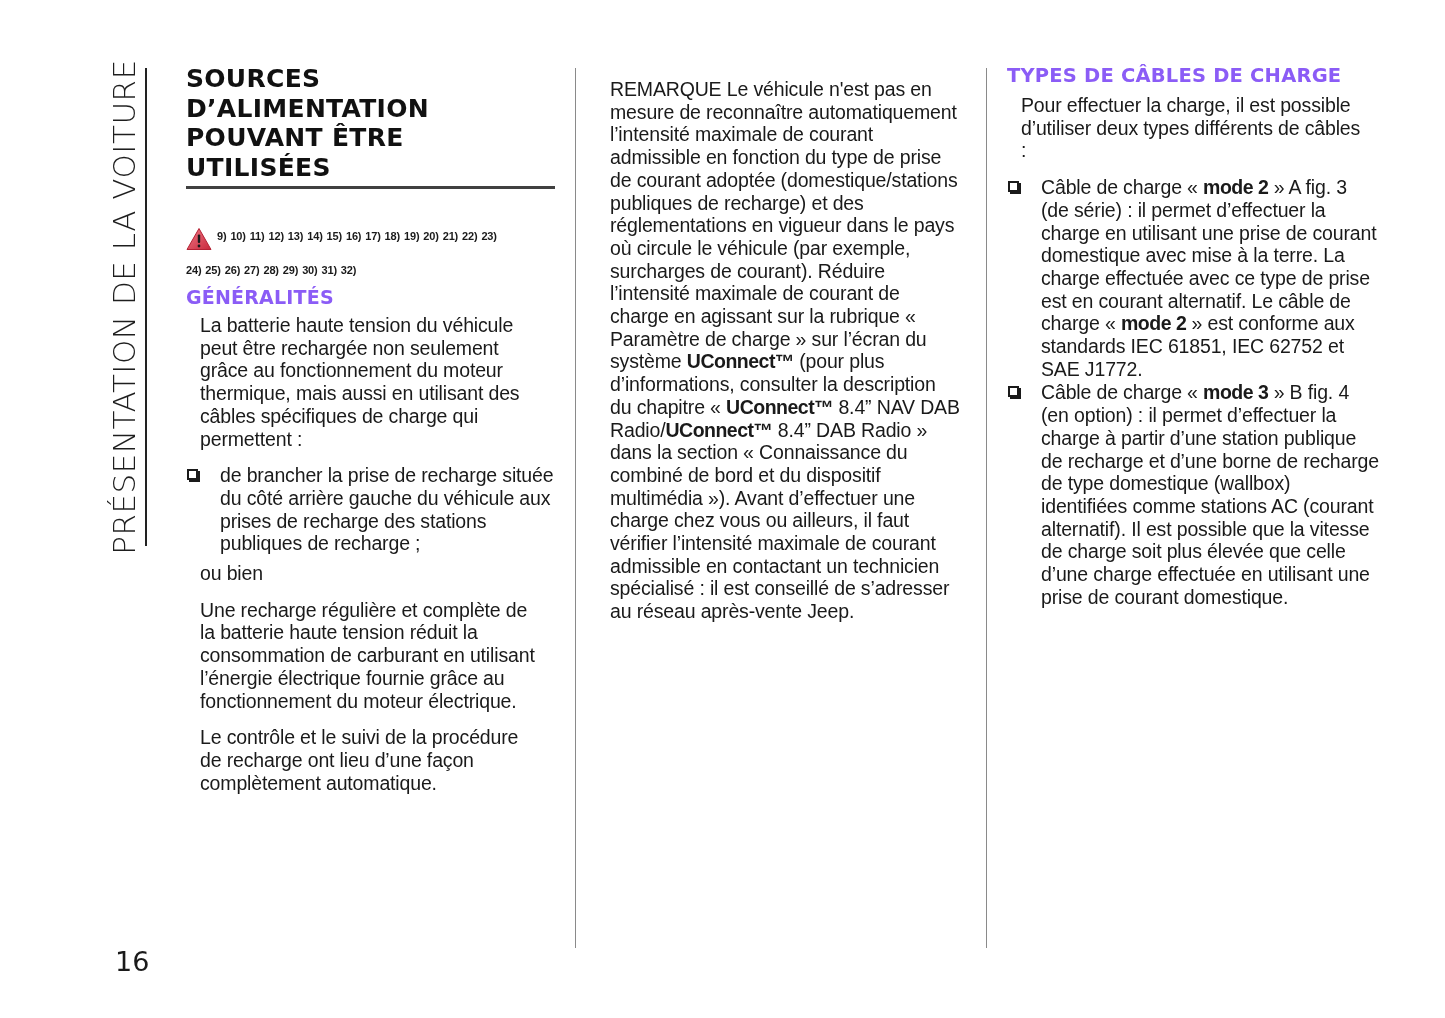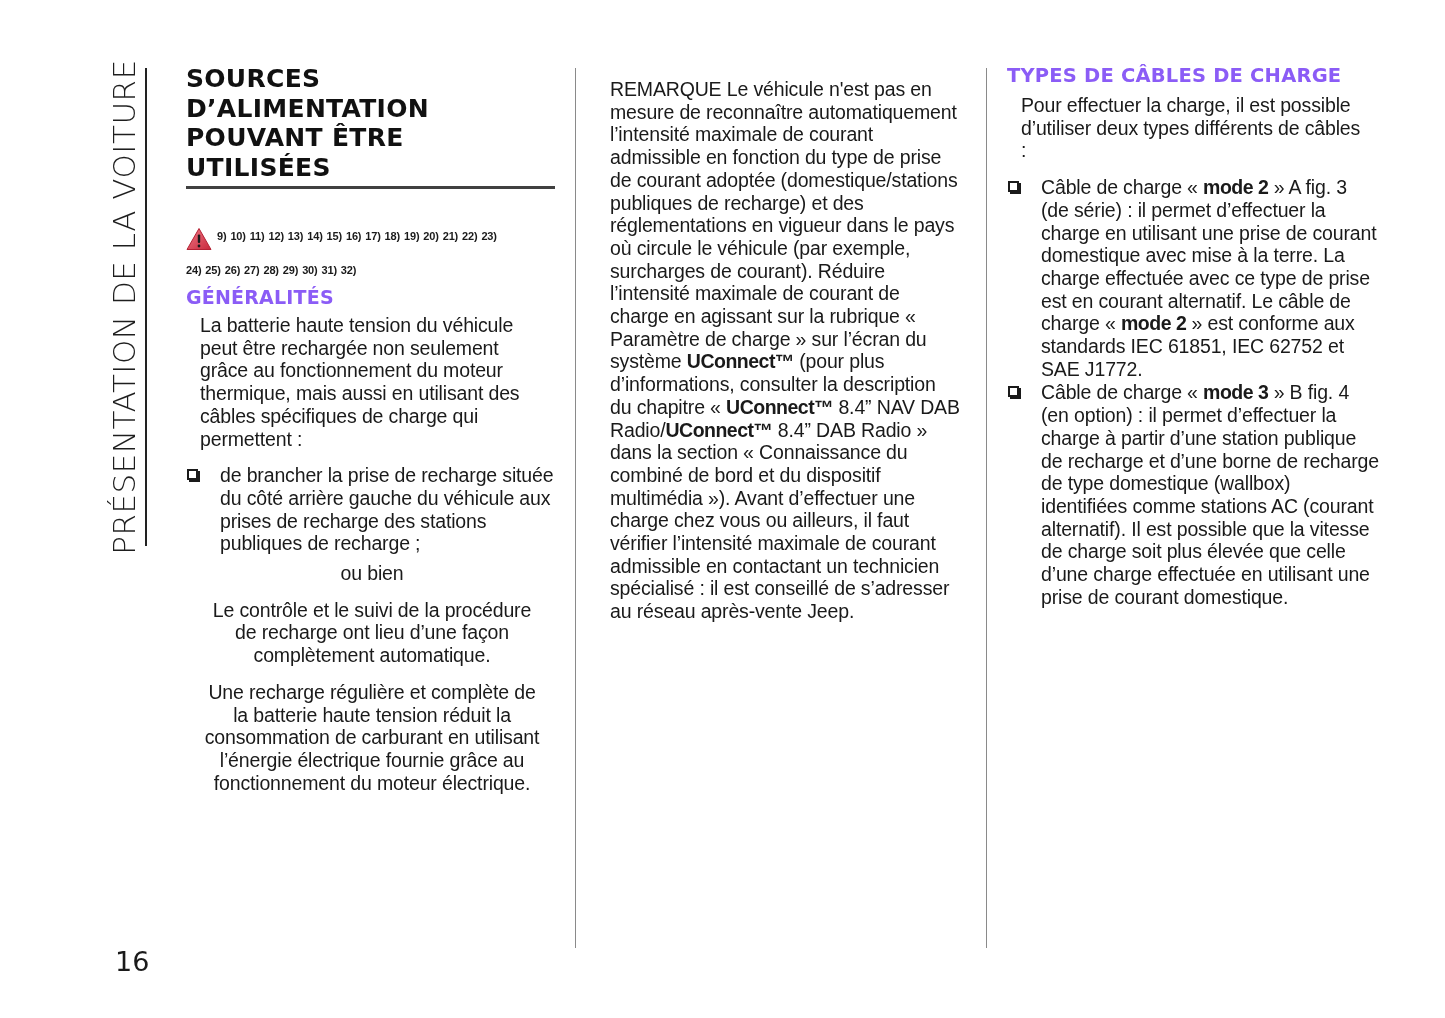--- a/index.html
+++ b/index.html
@@ -31,21 +31,21 @@
   }
   h2.section {
     margin: 0; font-family: "DejaVu Sans", sans-serif; font-weight: 900;
     font-size: 19px; line-height: 24px; color: #8b5cf6; letter-spacing: 0.2px;
   }
   .warn-row { margin-top: 38px; display: flex; align-items: flex-start; }
   .warn-icon { width: 26px; height: 24px; margin-right: 5px; flex: none; }
   .refs { font-size: 11px; font-weight: bold; line-height: 29px; word-spacing: 1px; }
   .refs .l2 { display: block; padding-left: 26px; }
   p { margin: 14px; }
-  .gap { margin-top: 7px; text-align: center; }
+  .gap { margin-top: 7px; }
   .bullet { display: flex; margin-top: 1px; }
   .bullet .sq {
     flex: none; width: 34px; position: relative; height: 22px;
   }
   .bullet .sq i {
     position: absolute; left: 1px; top: 5px; width: 11px; height: 11px;
     border: 2px solid #1a1a1a; box-shadow: 2px 2px 0 #1a1a1a; box-sizing: border-box;
   }
   .bullet .txt { flex: 1; }
   b.cond { font-weight: bold; letter-spacing: -0.5px; }
@@ -90,22 +90,22 @@
   <h2 class="section" style="">GÉNÉRALITÉS</h2>
   <p style="margin-top:5px;">La batterie haute tension du véhicule peut être rechargée non seulement grâce au fonctionnement du moteur thermique, mais aussi en utilisant des câbles spécifiques de charge qui permettent :</p>
 
   <div class="bullet">
     <span class="sq">
         <i></i>
       </span>
     <span class="txt">de brancher la prise de recharge située du côté arrière gauche du véhicule aux prises de recharge des stations publiques de recharge ;</span>
   </div>
   <p class="gap">ou bien</p>
+  <p class="gap">Une recharge régulière et complète de la batterie haute tension réduit la consommation de carburant en utilisant l’énergie électrique fournie grâce au fonctionnement du moteur électrique.</p>
   <p class="gap">Le contrôle et le suivi de la procédure de recharge ont lieu d’une façon complètement automatique.</p>
-  <p class="gap">Une recharge régulière et complète de la batterie haute tension réduit la consommation de carburant en utilisant l’énergie électrique fournie grâce au fonctionnement du moteur électrique.</p>
 </div>
 
 <div class="col col2">
   <p><span>REMARQUE Le véhicule n'est pas en mesure de reconnaître automatiquement l’intensité maximale de courant admissible en fonction du type de prise de courant adoptée (domestique/stations publiques de recharge) et des réglementations en vigueur dans le pays où circule le véhicule (par exemple, surcharges de courant). Réduire l’intensité maximale de courant de charge en agissant sur la rubrique « Paramètre de charge » sur l’écran du système </span><b class="cond">UConnect™</b><span> (pour plus d’informations, consulter la description du chapitre « </span><b class="cond">UConnect™</b><span> 8.4” NAV DAB Radio/</span><b class="cond">UConnect™</b><span> 8.4” DAB Radio » dans la section « Connaissance du combiné de bord et du dispositif multimédia »). Avant d’effectuer une charge chez vous ou ailleurs, il faut vérifier l’intensité maximale de courant admissible en contactant un technicien spécialisé : il est conseillé de s’adresser au réseau après-vente Jeep.</span></p>
 </div>
 
 <div class="col col3">
   <h2 class="section" style="font-size:19.5px;">TYPES DE CÂBLES DE CHARGE</h2>
   <p style="margin-top:6px;">Pour effectuer la charge, il est possible d’utiliser deux types différents de câbles :</p>
 

